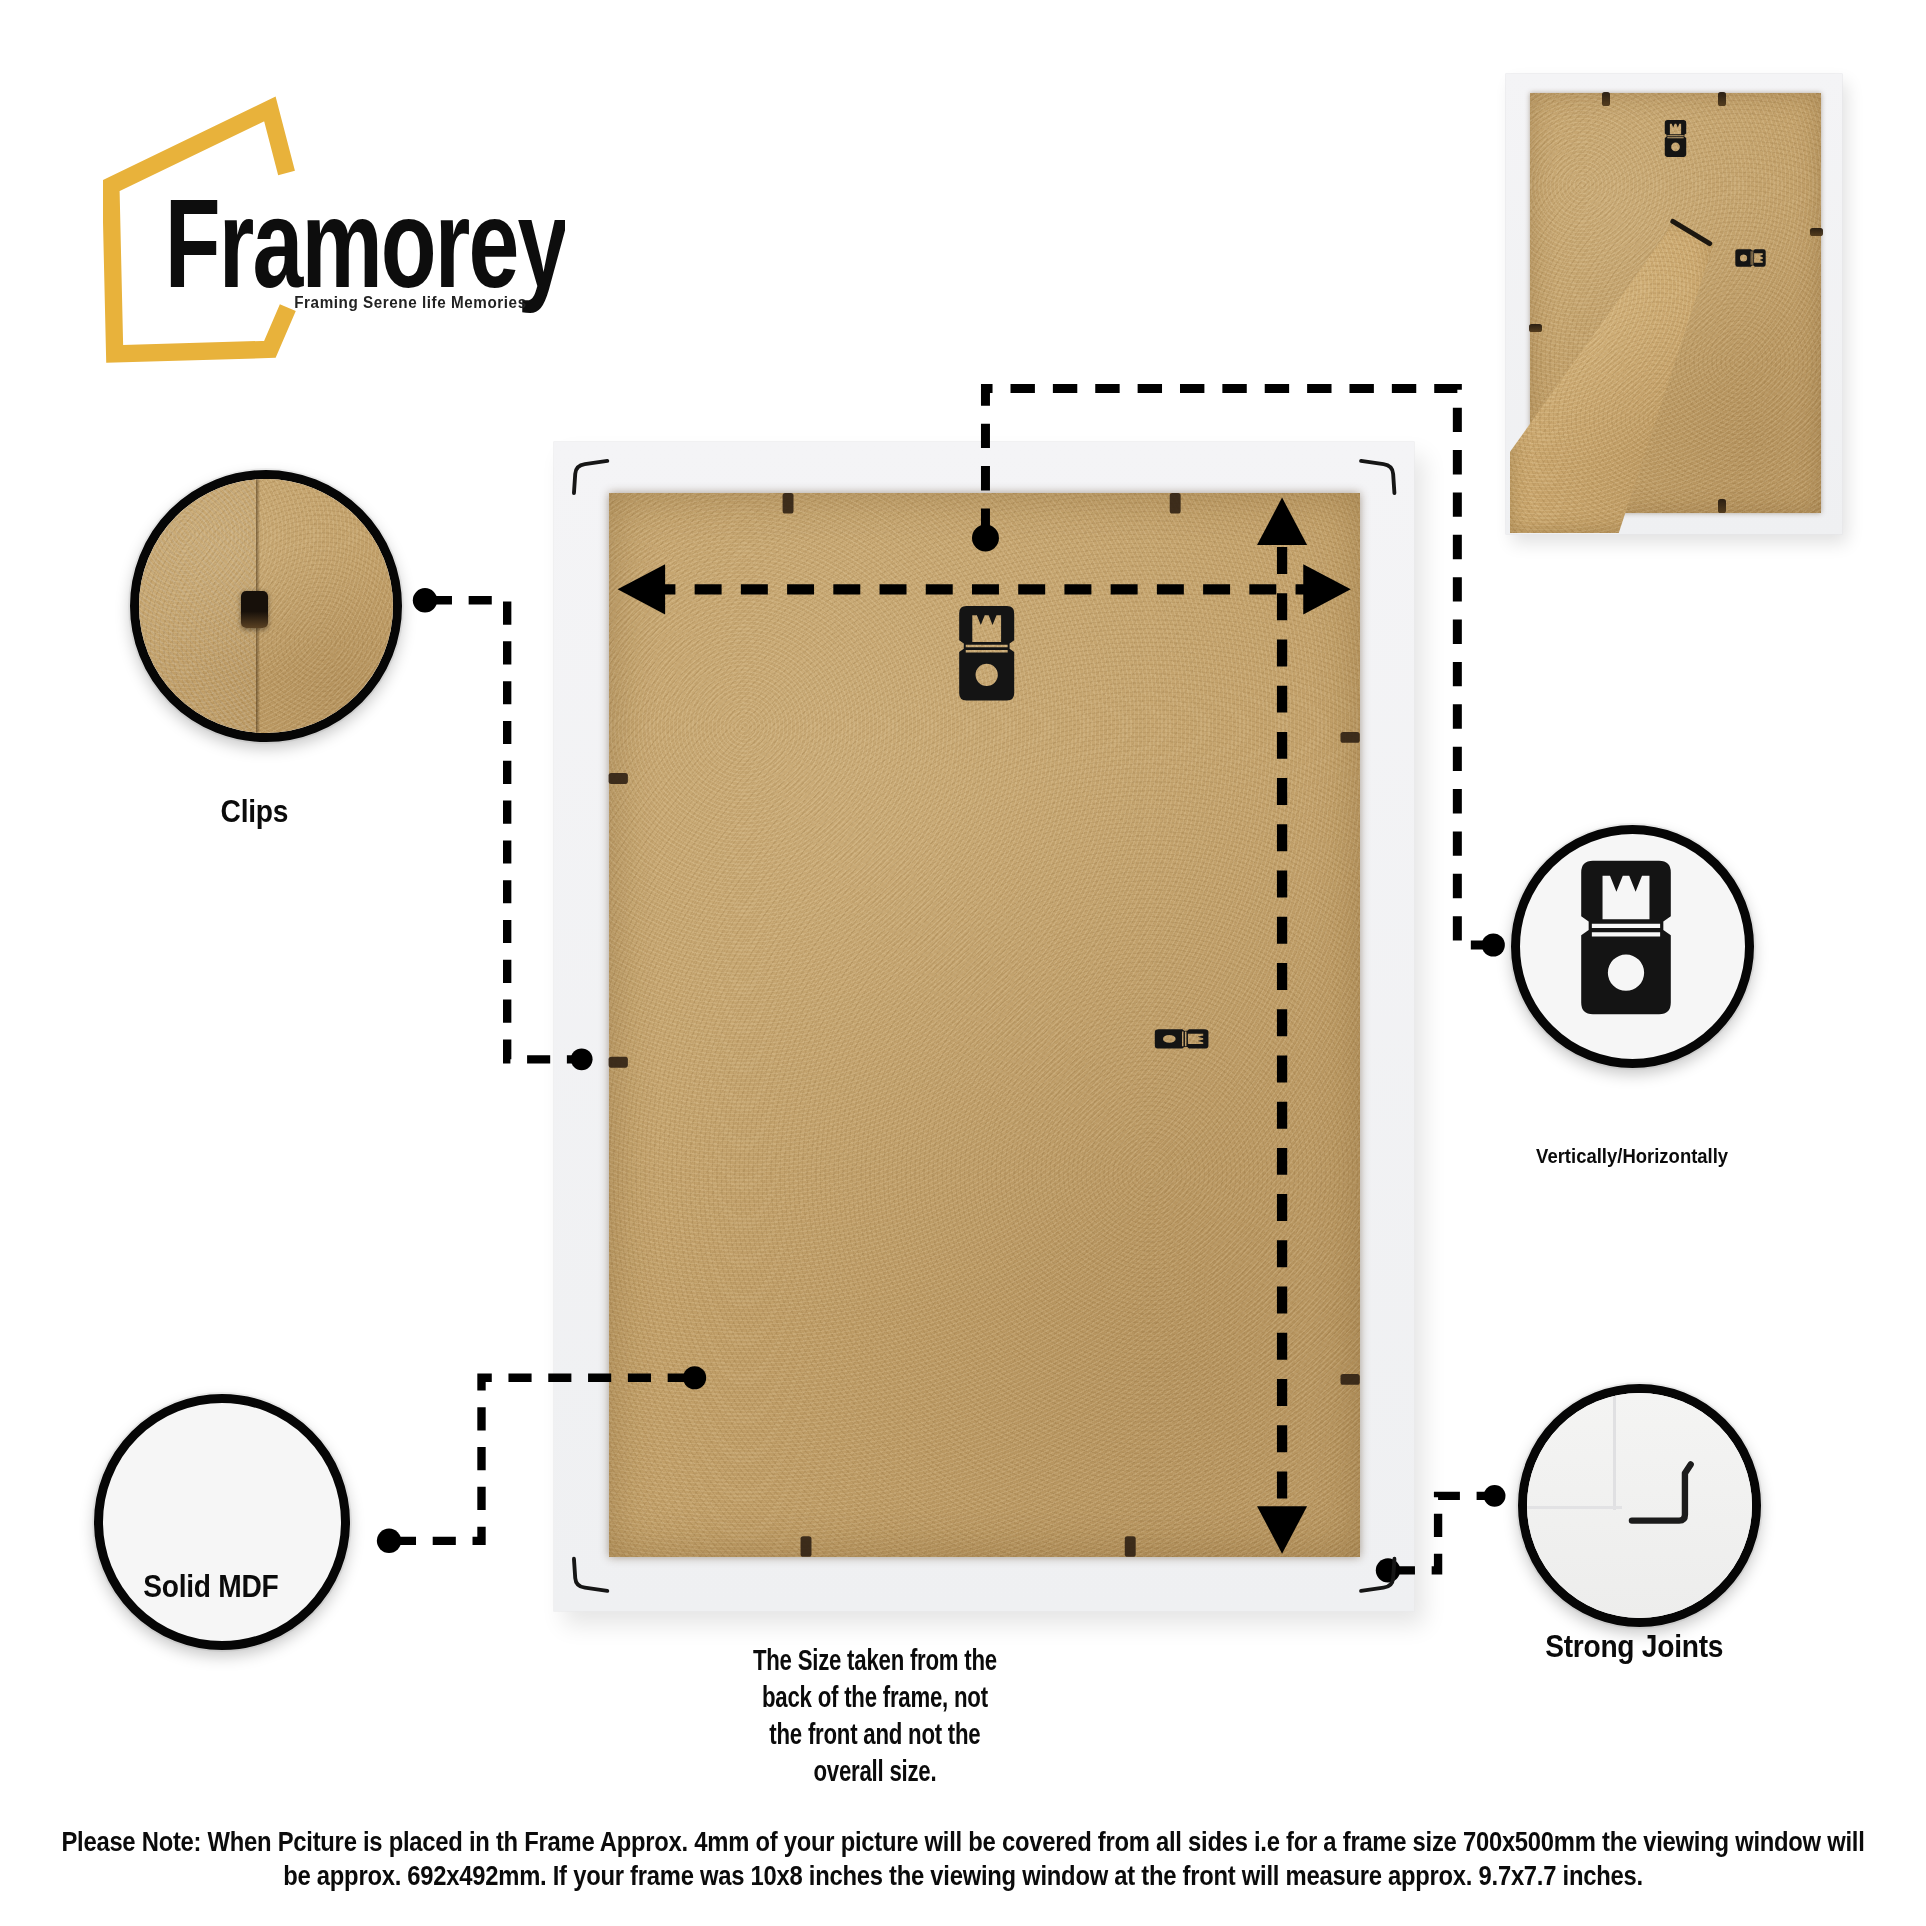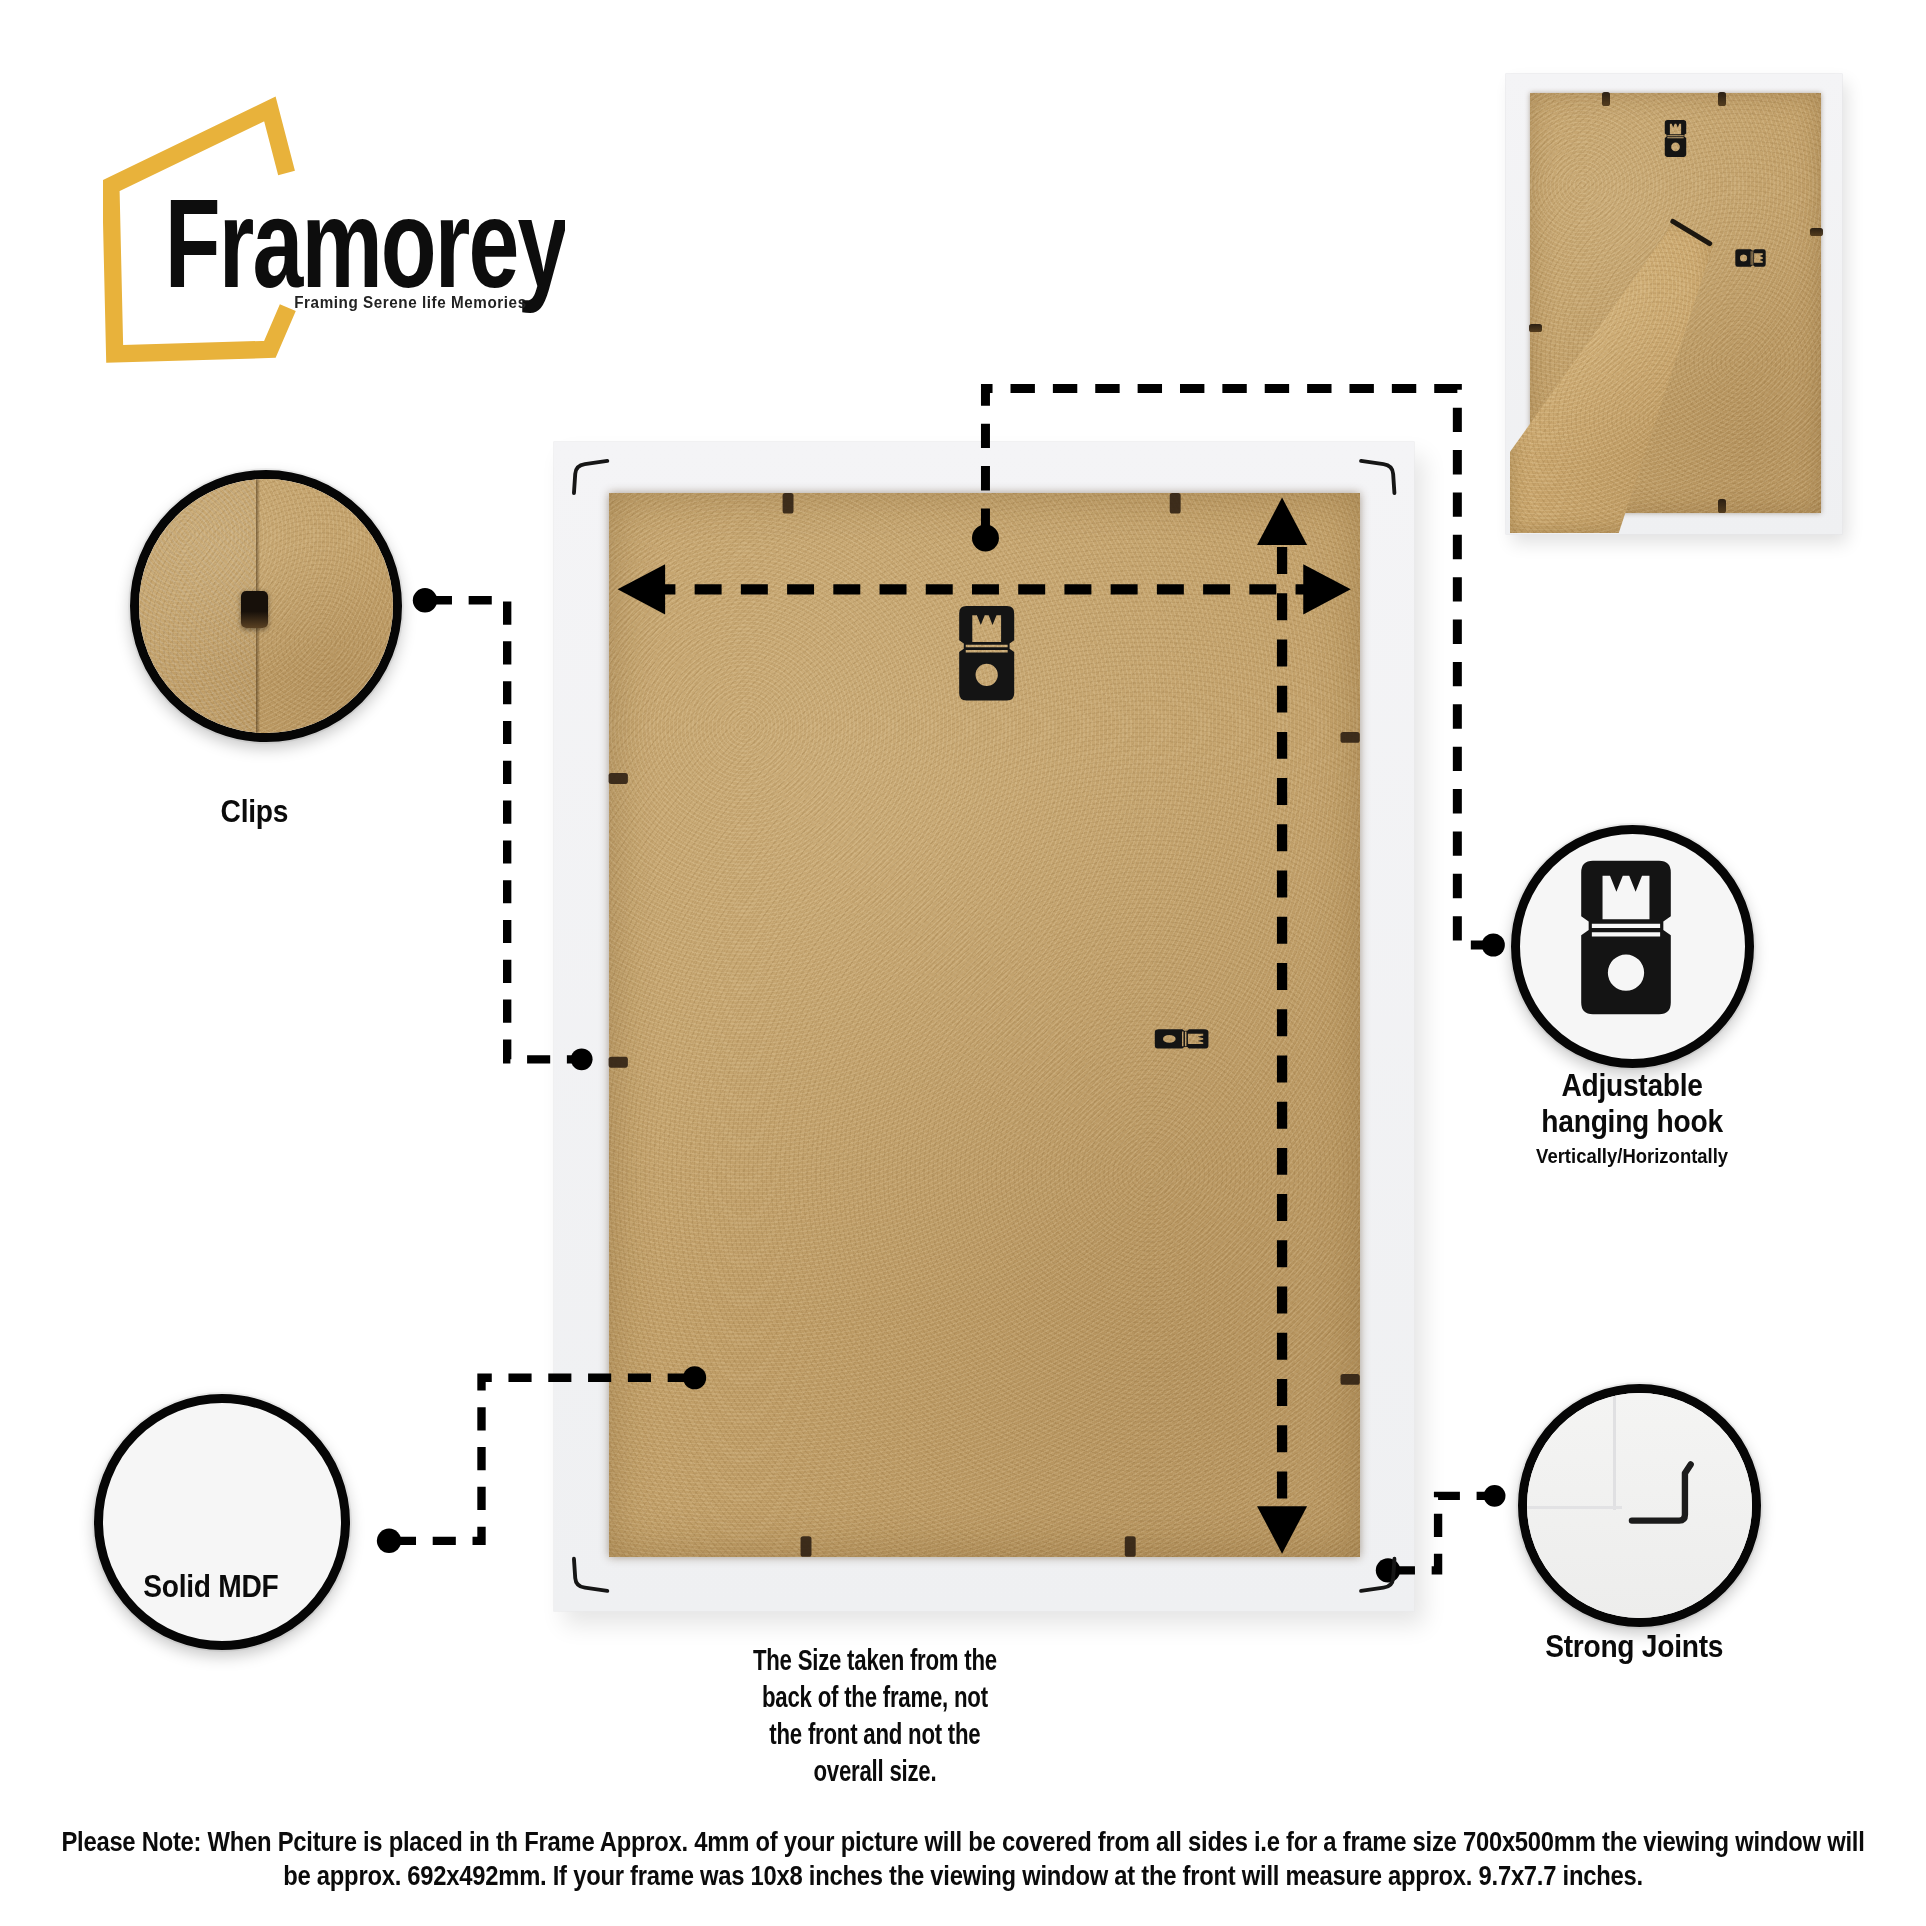--- a/index.html
+++ b/index.html
@@ -197,24 +197,20 @@
     <svg class="abs" style="left:96px;top:61px;" width="83" height="77" viewBox="0 0 130 120">
       <path d="M14,104 L88,104 Q97,104 97,95 L97,30 L106,16" fill="none" stroke="#1c1c1c" stroke-width="10" stroke-linecap="round" stroke-linejoin="round"></path>
     </svg>
   </div>
 
   <div class="centerwrap" style="left:126px;top:752px;width:257px;margin-top:41px;">
     <span class="cond labeltext" style="transform:scaleX(.88);">Clips</span>
   </div>
 
 
-  <div class="centerwrap" style="left:1504px;top:1067px;width:257px;">
-    <span class="cond labeltext" style="transform:scaleX(.88);line-height:36px;">Adjustable
-hanging hook</span>
-  </div>
   <div class="centerwrap" style="left:1504px;top:1144px;width:257px;">
     <span class="cond subtext" style="transform:scaleX(.88);">Vertically/Horizontally</span>
   </div>
 
   <div class="centerwrap" style="left:82px;top:1568px;width:257px;">
     <span class="cond labeltext" style="transform:scaleX(.88);">Solid MDF</span>
   </div>
 
   <div class="centerwrap" style="left:1506px;top:1628px;width:257px;">
     <span class="cond labeltext" style="transform:scaleX(.88);">Strong Joints</span>

